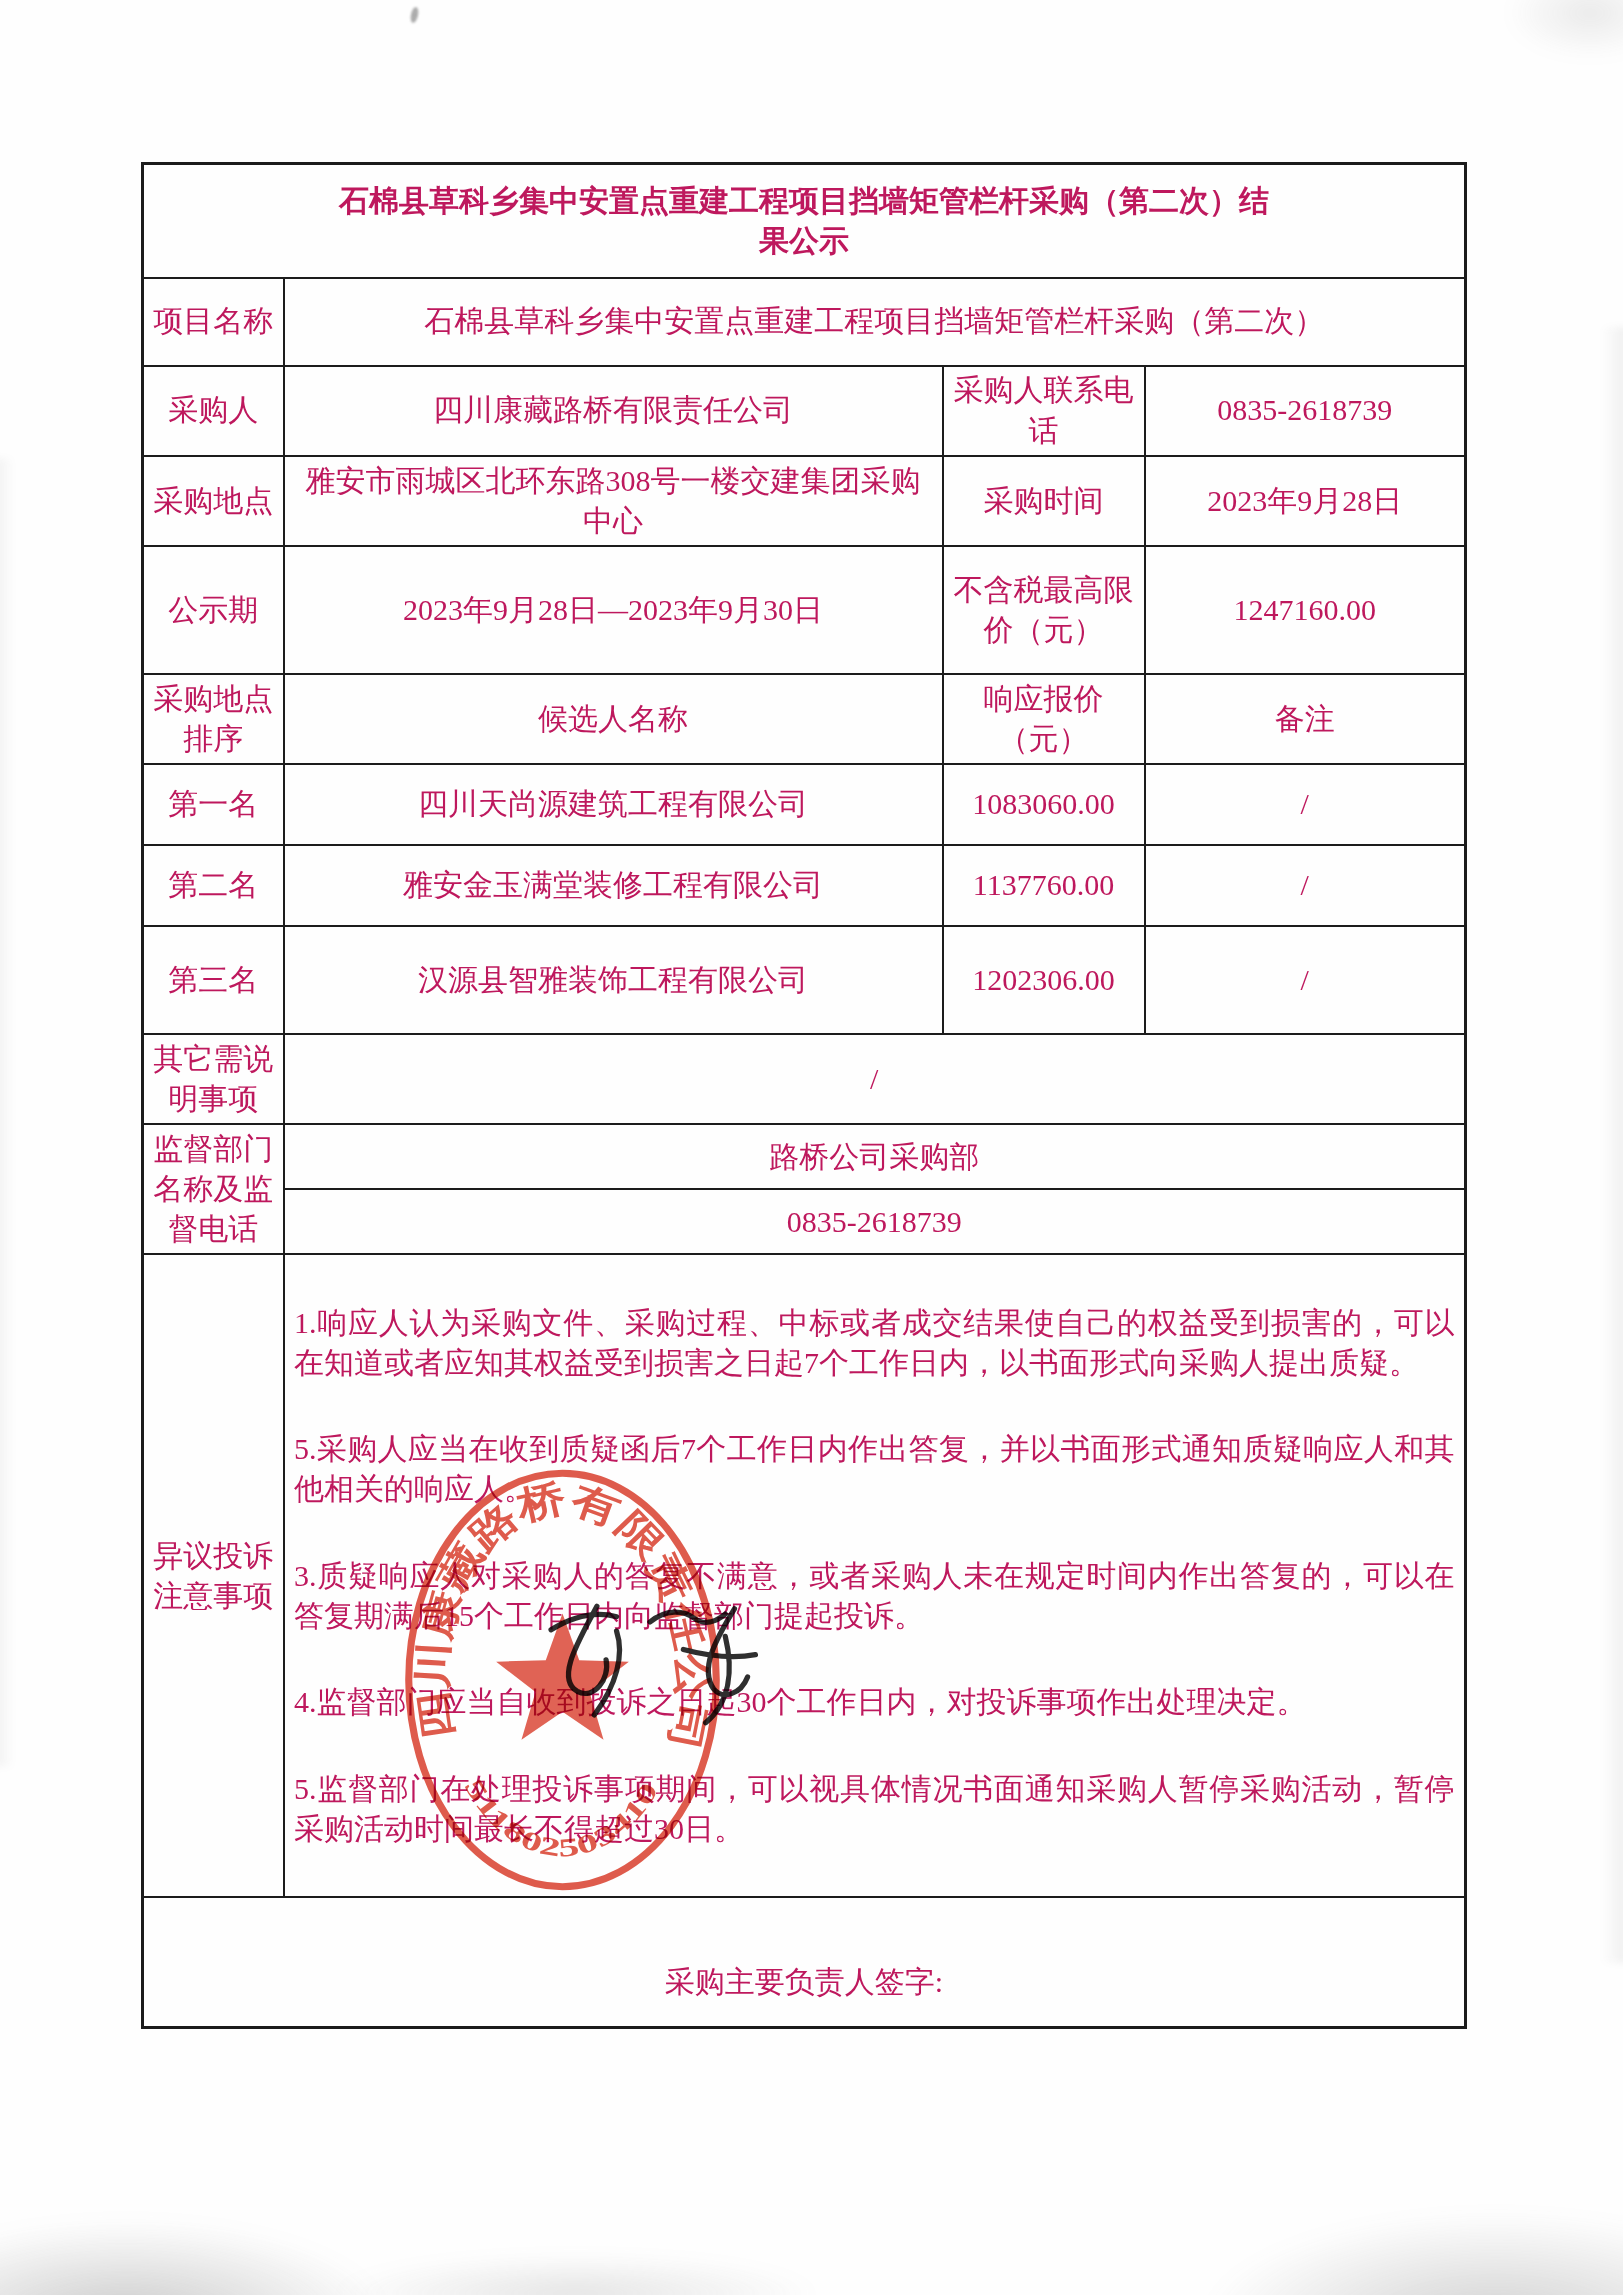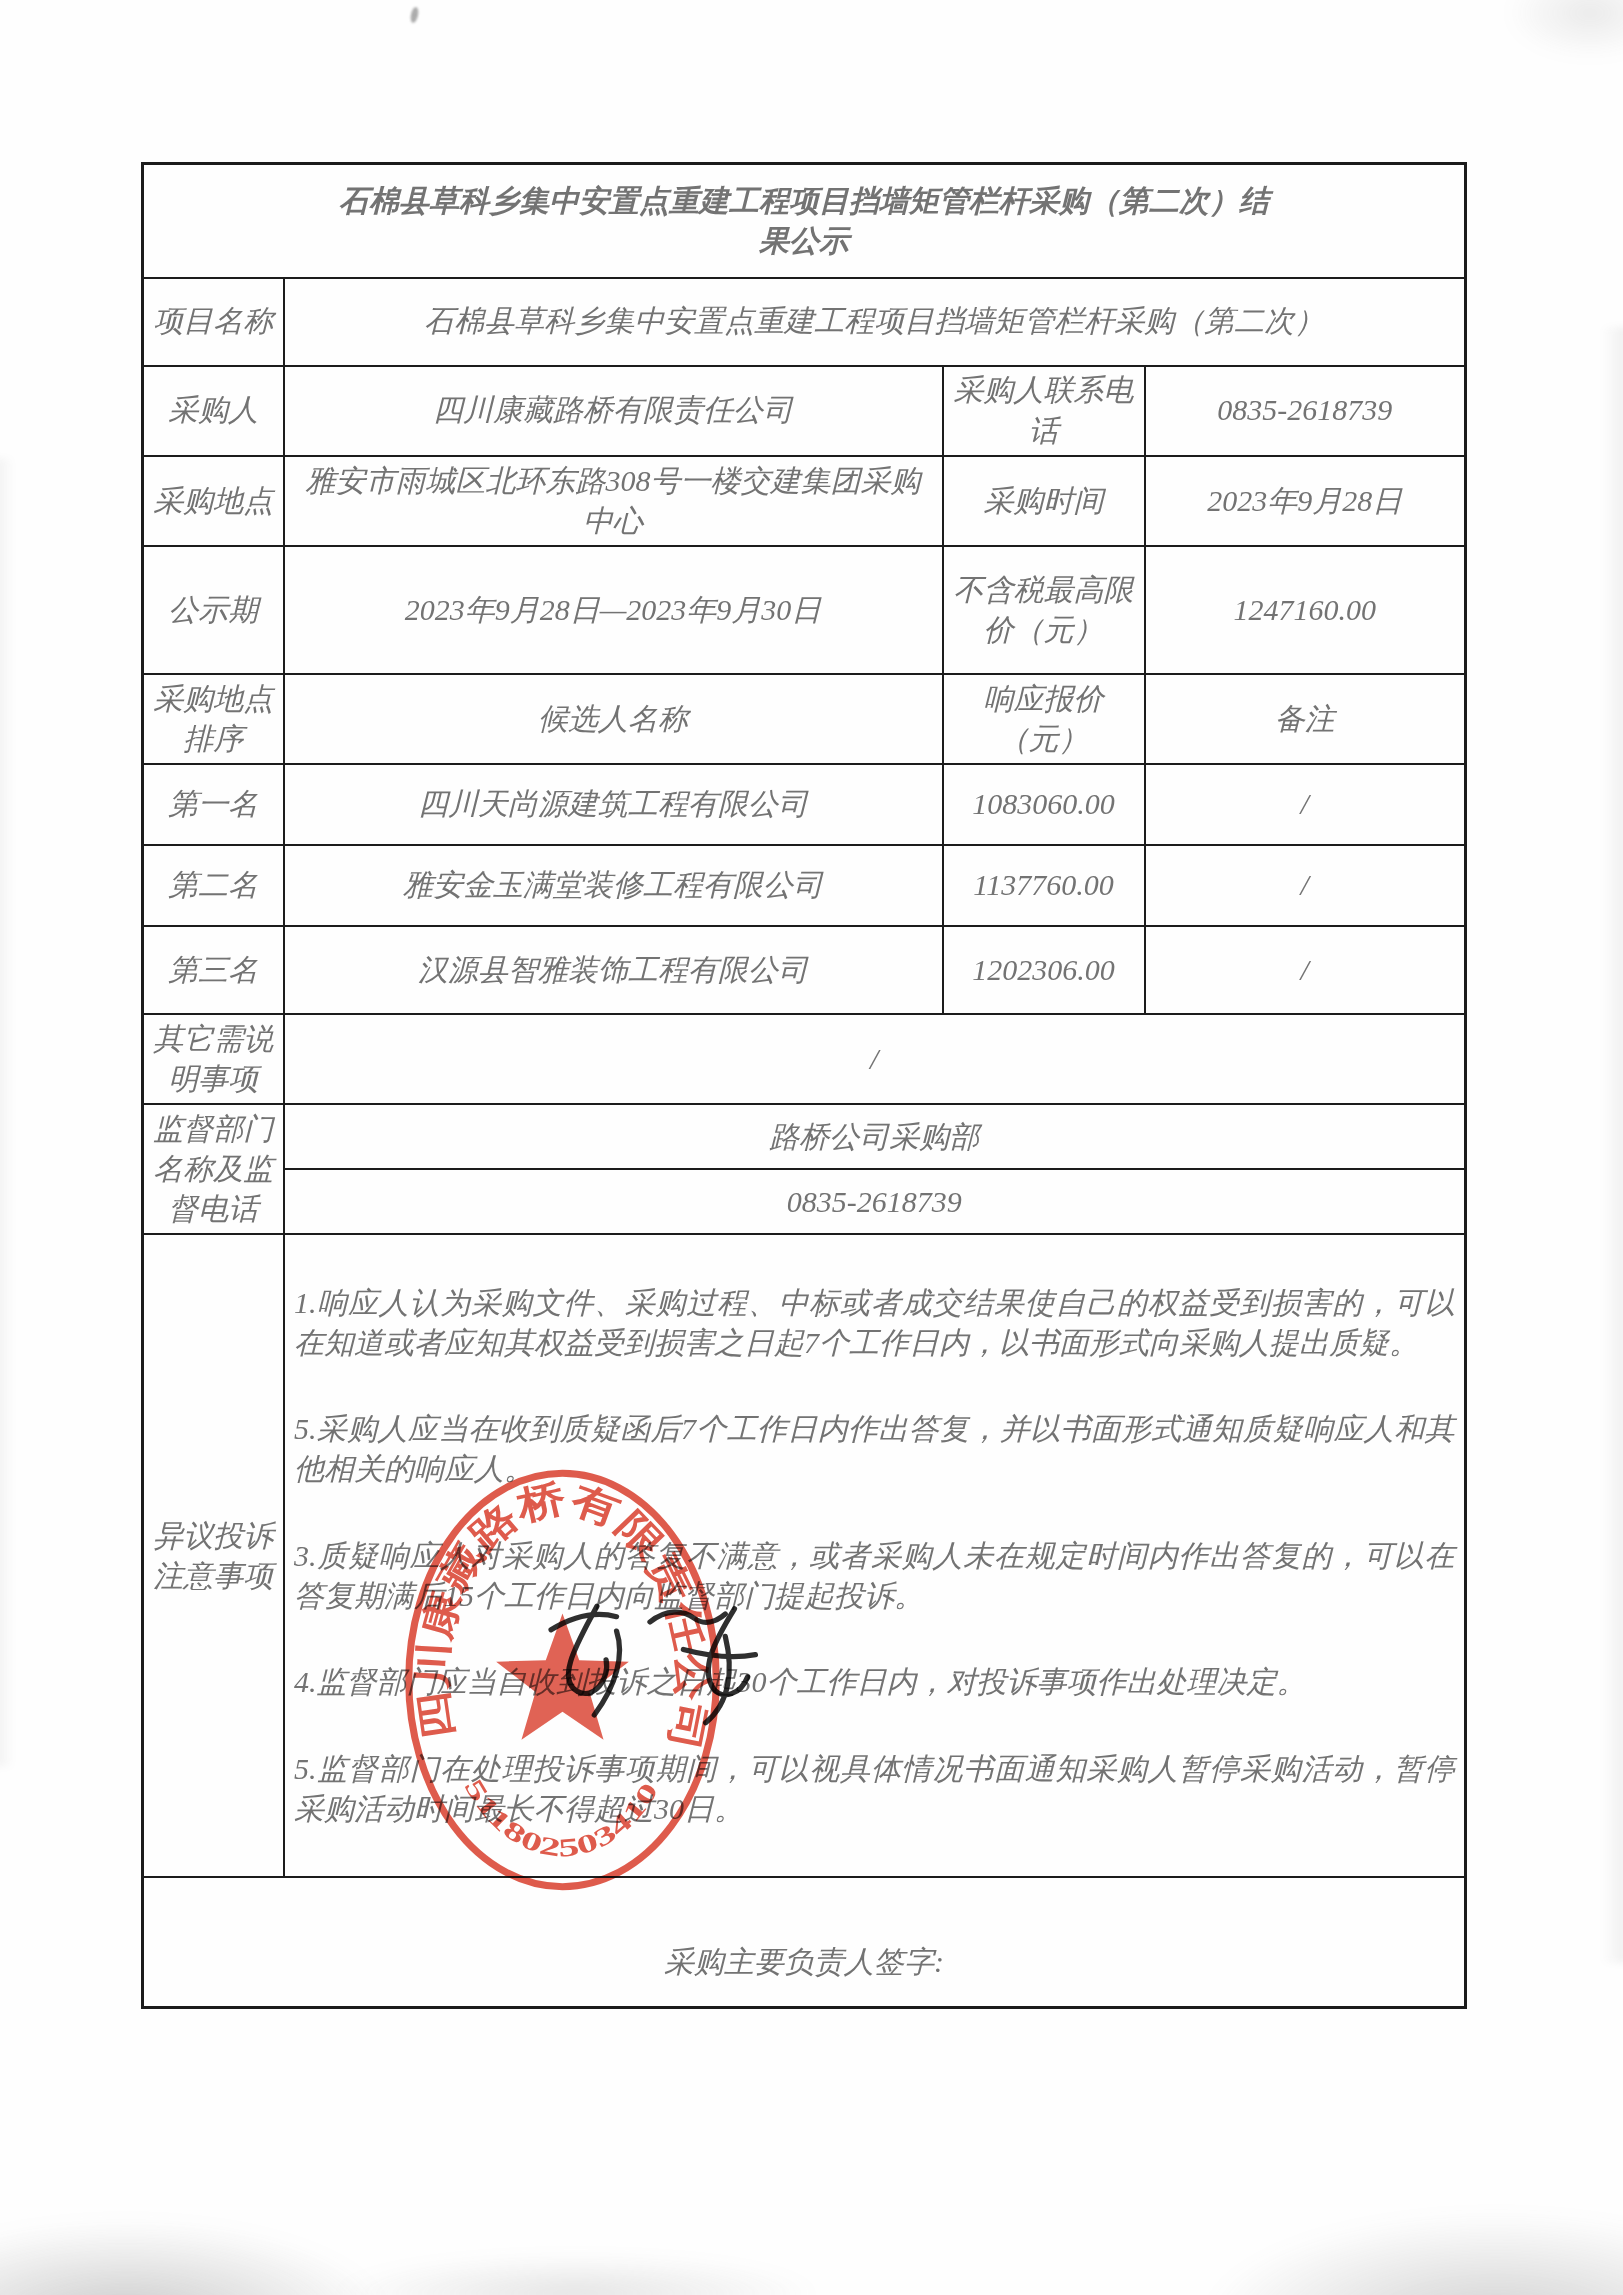--- a/index.html
+++ b/index.html
@@ -12,21 +12,21 @@
   
   table.doc{
     position:absolute;left:141px;top:162px;width:1322px;
     border-collapse:collapse;table-layout:fixed;
     border:3.9px solid var(--line-color,#1c1c1c);
   }
   table.doc td{
     border:2px solid var(--line-color,#1c1c1c);
     text-align:center;vertical-align:middle;
     font-size:30px;line-height:1.34;padding:3.9px 6.5px;
-    white-space:pre-line;color:#737373;font-style:italic;
+    white-space:pre-line;color:#be185d;
   }
   td.title{
     font-size:42px;font-weight:bold;line-height:1.3;
     padding:2.6px 0;color:#2b2b2b;letter-spacing:0;
   }
   td.left{text-align:left;}
   td.dispute{
     text-align:left;padding:9.2px 11.8px;font-size:29.5px;line-height:1.5;
   }
   td.dispute p{margin:3px;text-align:justify;}
@@ -124,21 +124,21 @@
       <td>四川天尚源建筑工程有限公司</td>
       <td>1083060.00</td>
       <td>/</td>
     </tr>
     <tr style="height:81px">
       <td>第二名</td>
       <td>雅安金玉满堂装修工程有限公司</td>
       <td>1137760.00</td>
       <td>/</td>
     </tr>
-    <tr style="height:88px">
+    <tr style="height:108px">
       <td>第三名</td>
       <td>汉源县智雅装饰工程有限公司</td>
       <td>1202306.00</td>
       <td>/</td>
     </tr>
 
     <tr style="height:63px">
       <td>其它需说
 明事项</td>
       <td colspan="3">/</td>

